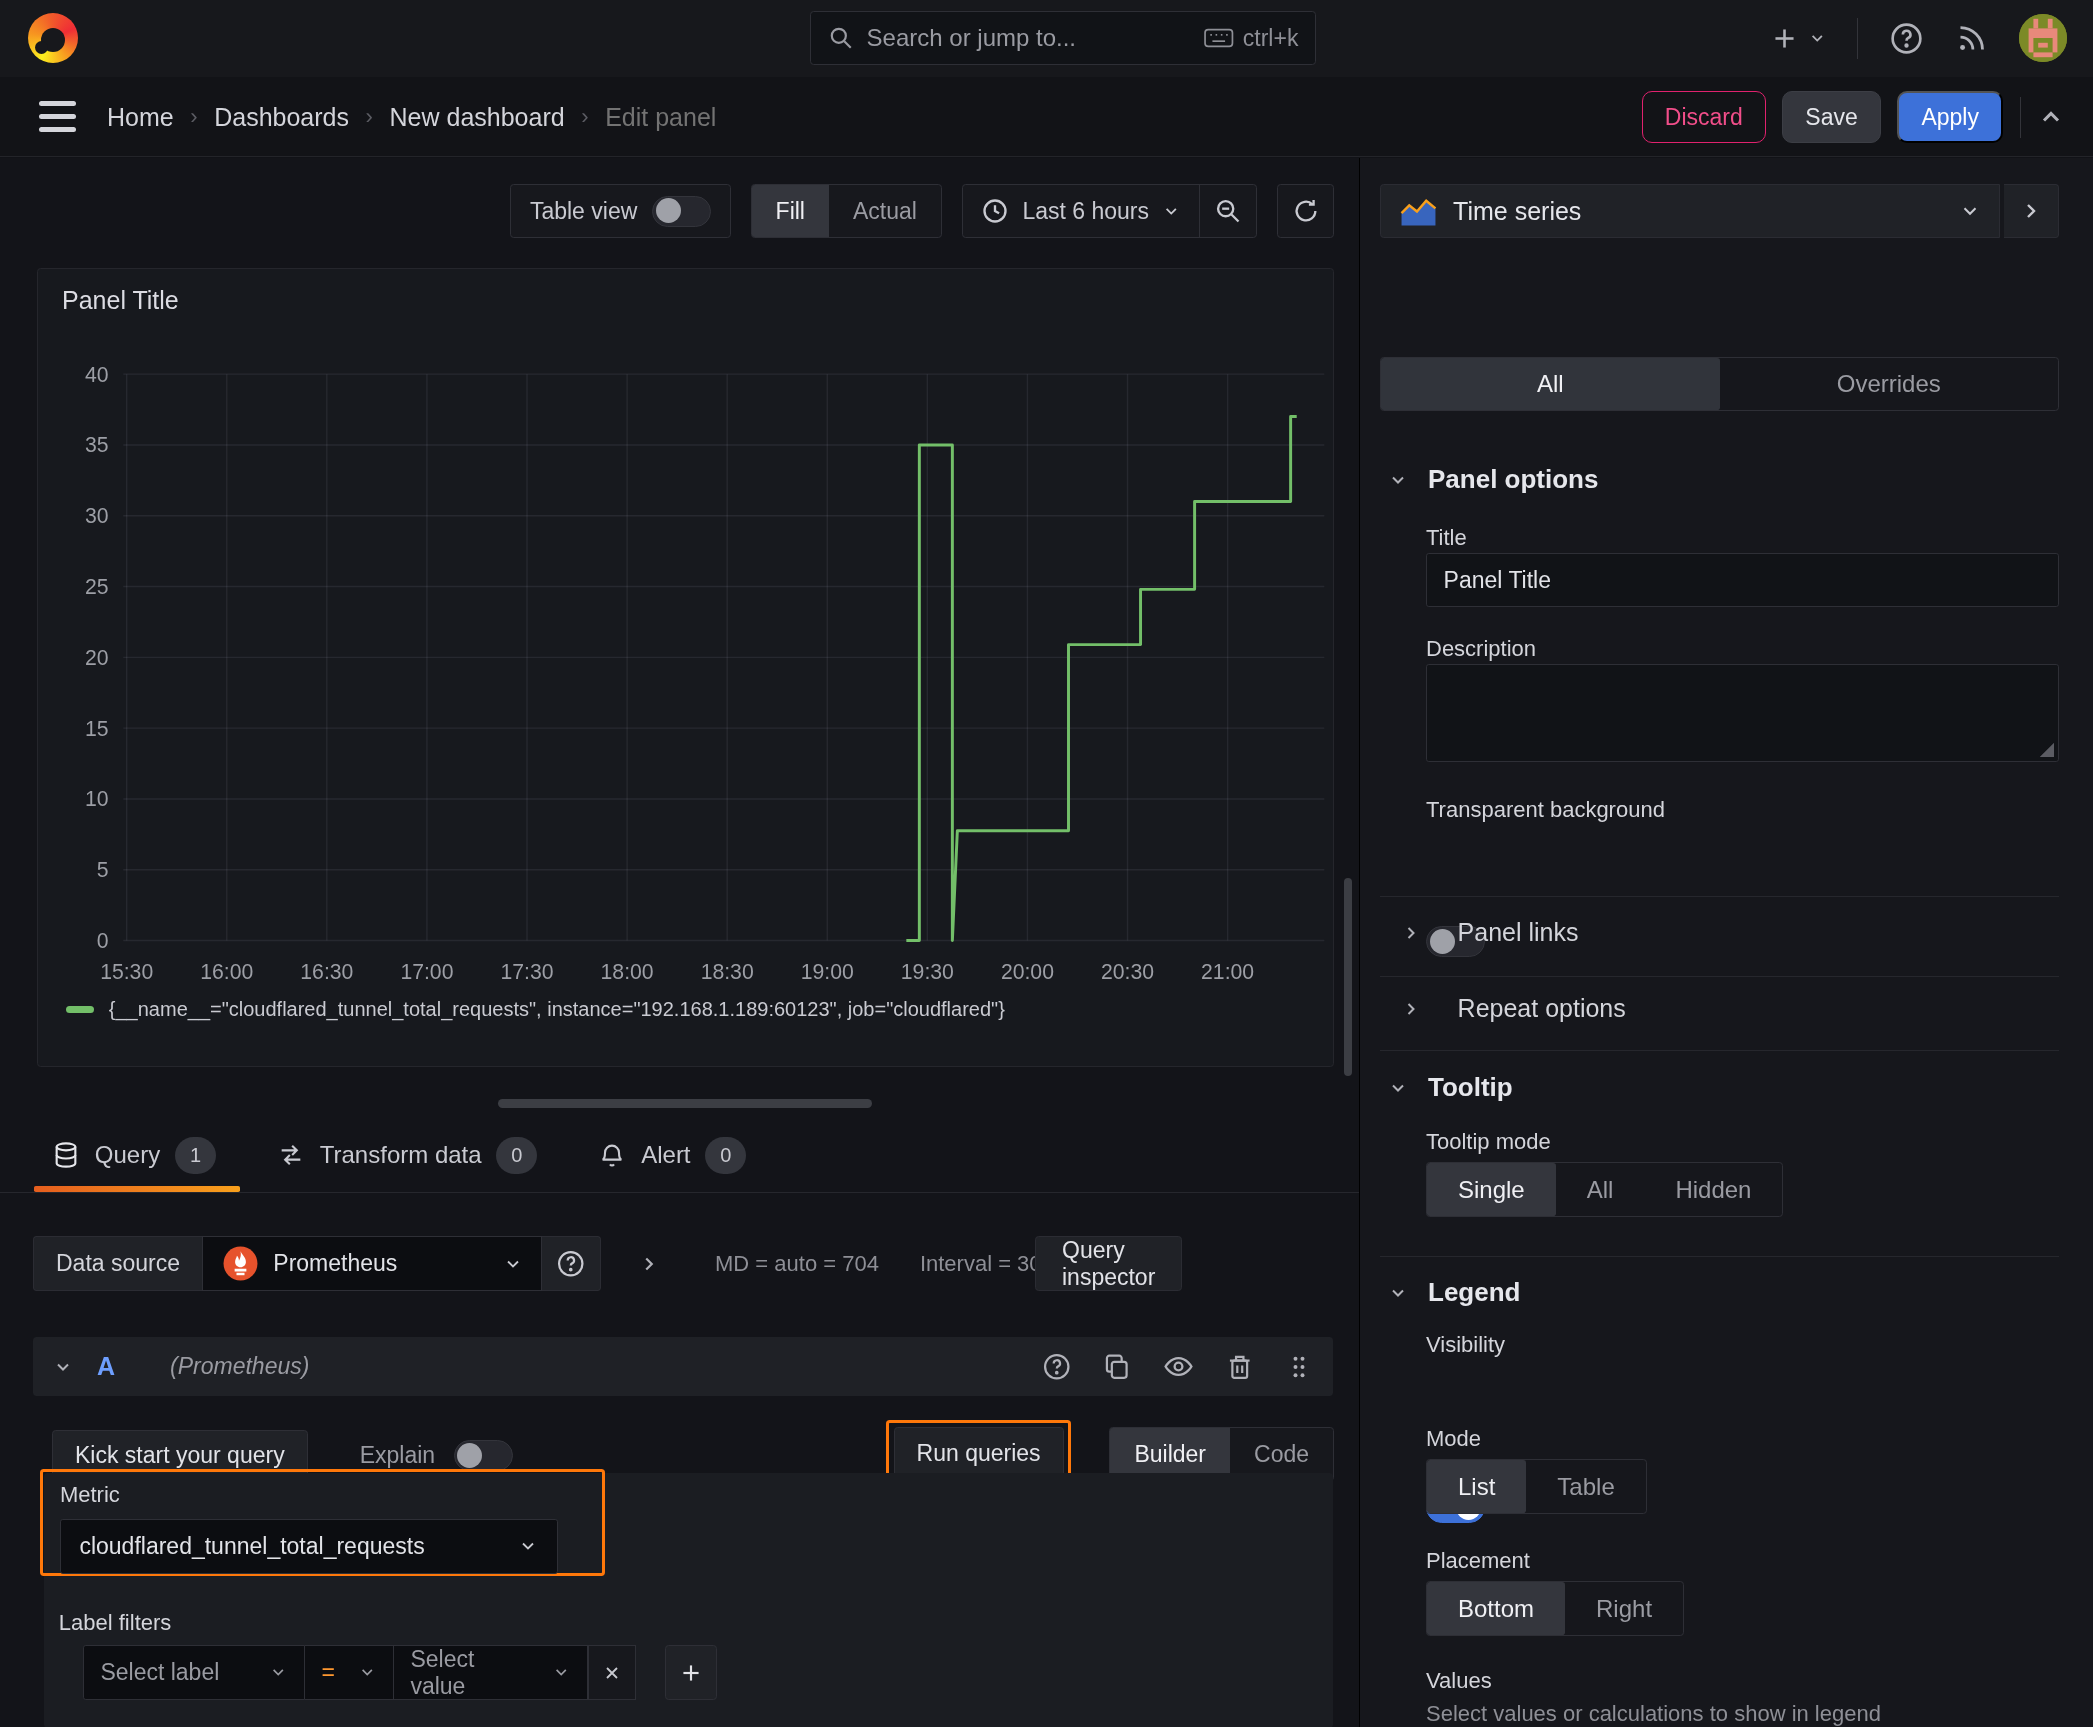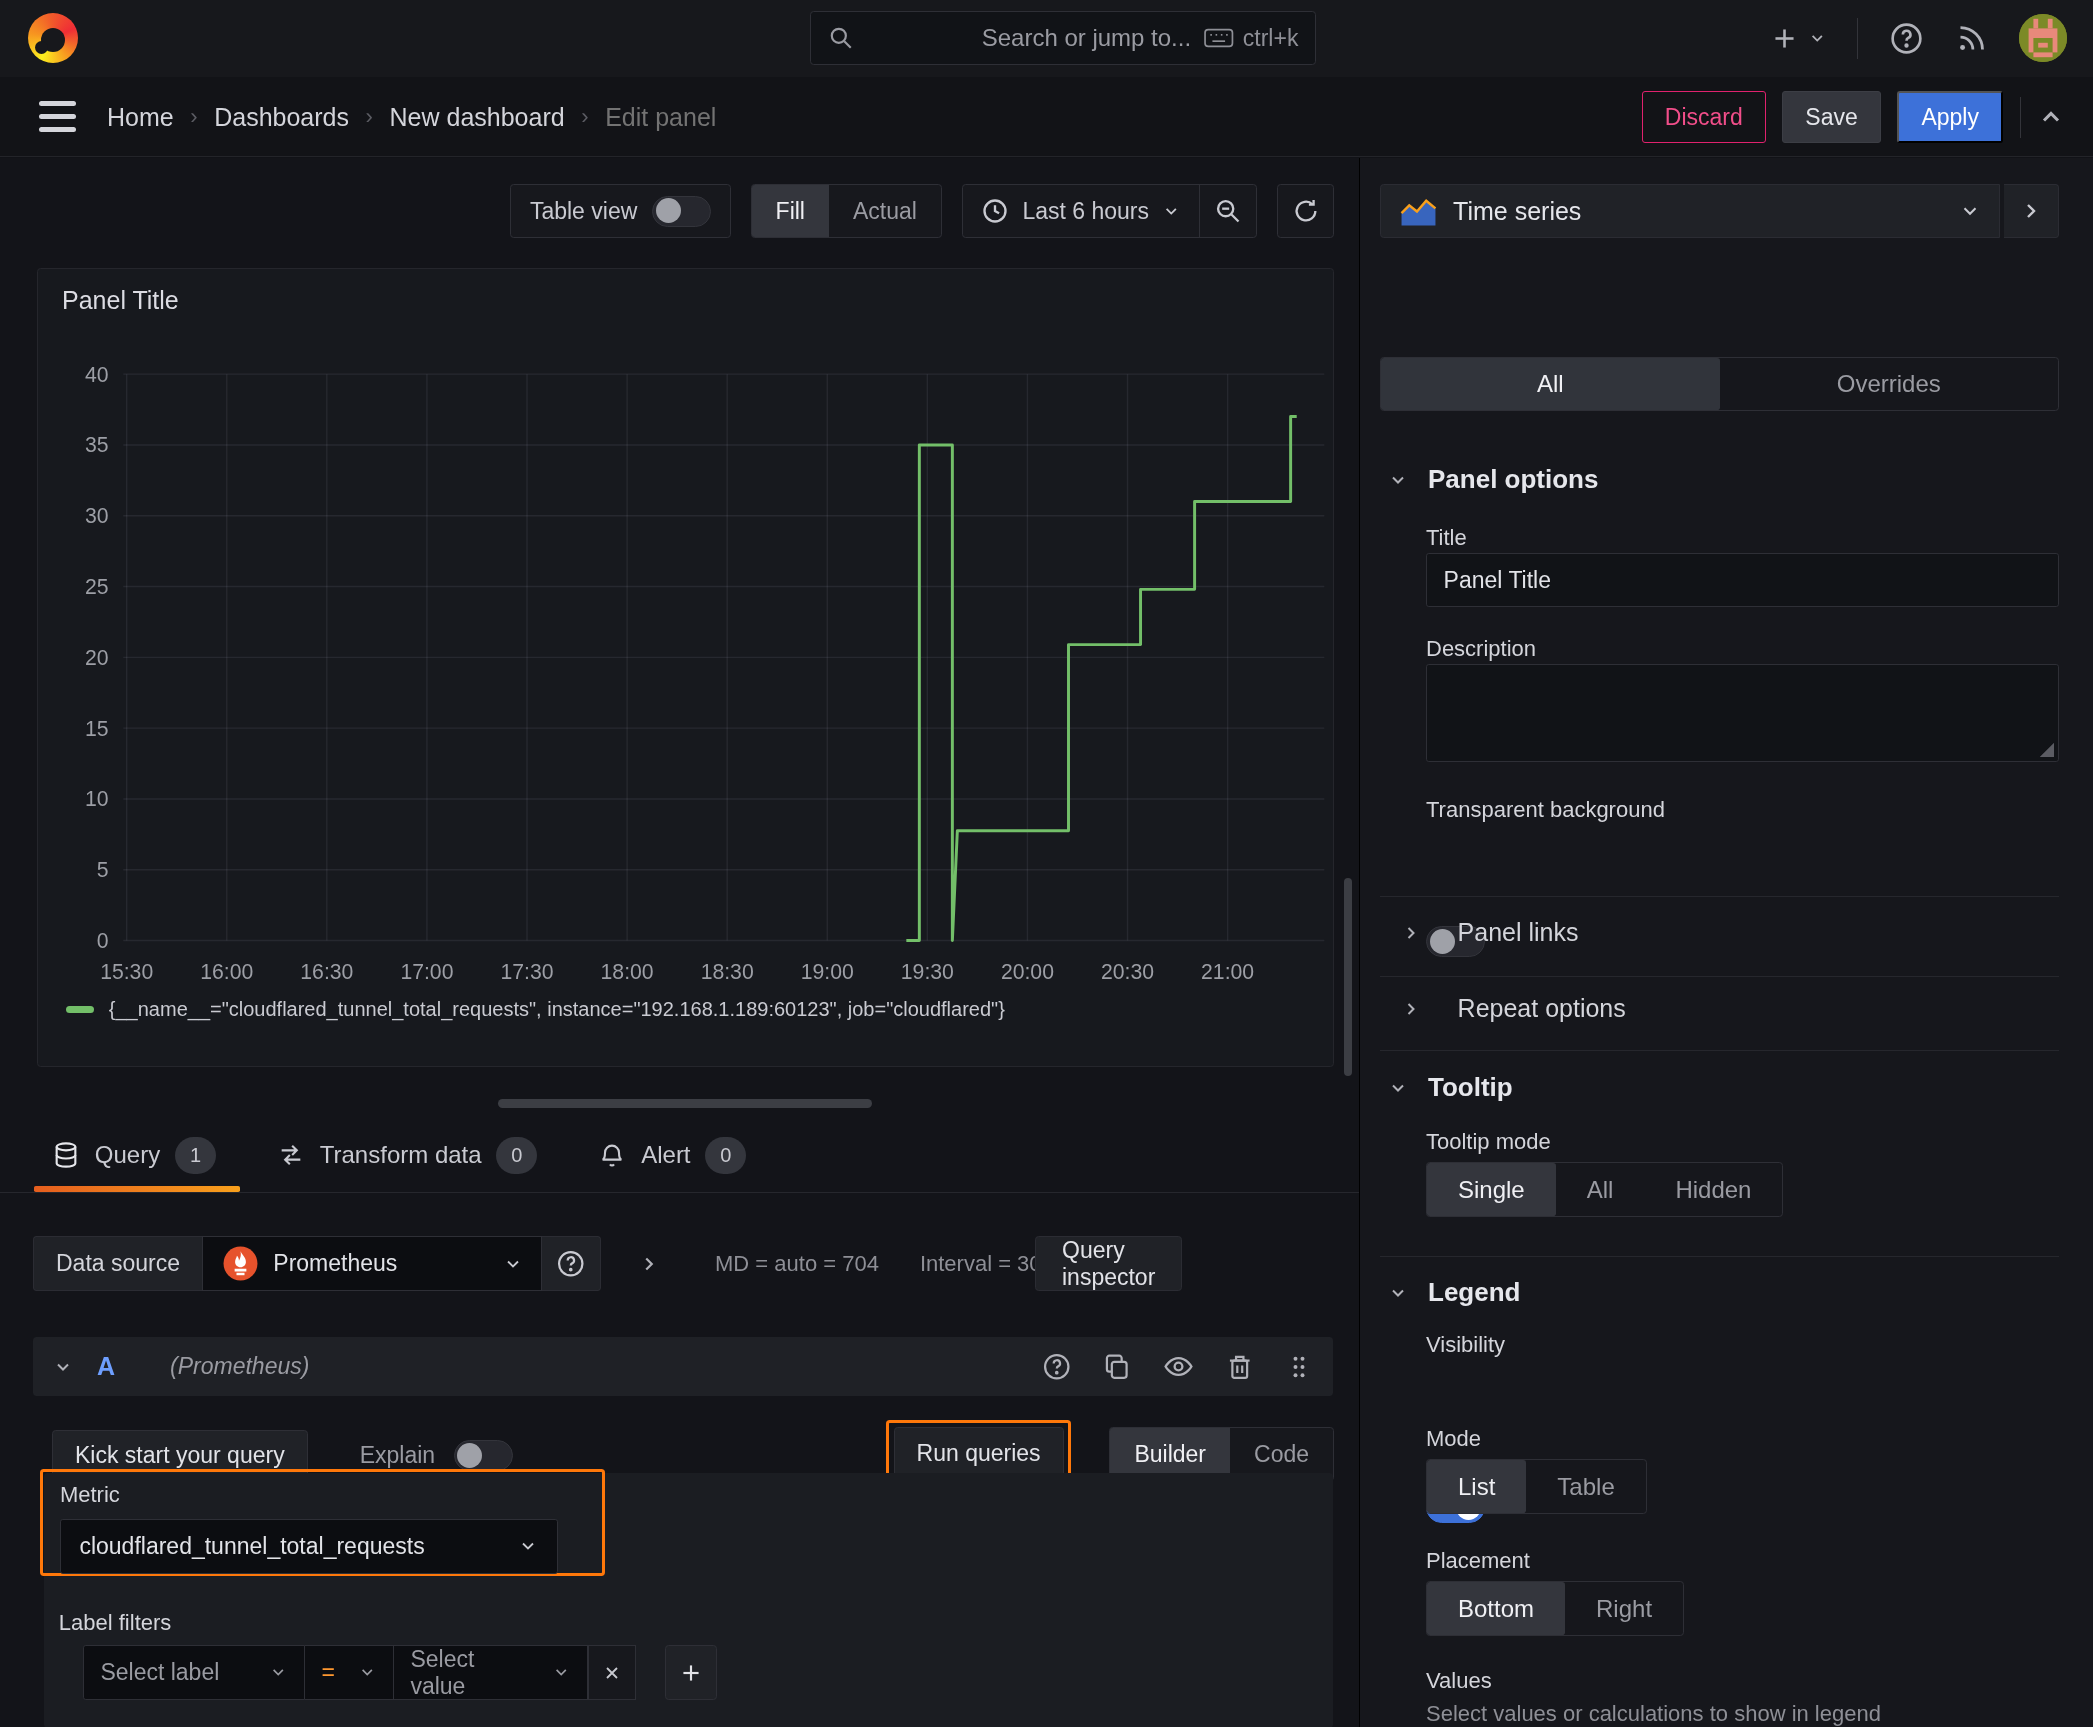--- a/index.html
+++ b/index.html
@@ -1,21 +1,21 @@
 <!DOCTYPE html>
 <html style="font-size:14.8px"><head>
 <meta charset="utf-8">
 <style>
   * { margin:0; padding:0; box-sizing:border-box; }
   html,body { width:2093px; height:1728px; overflow:hidden; }
   body { background:#111217; font-family:"Liberation Sans", sans-serif; color:#ccccdc; }
   .abs { position:absolute; }
 
   
-  .topbar { position:absolute; left:0; top:0; width:2093px; height:92px; background:#17181c; border-bottom:0.9px solid #26272d;text-align:right; }
+  .topbar { position:absolute; left:0; top:0; width:2093px; height:92px; background:#17181c; border-bottom:0.9px solid #26272d; }
   .logo { position:absolute; left:28px; top:13px; width:50px; height:50px; border-radius:50%;
           background:conic-gradient(from 210deg,#fcee1f,#f79520,#f15b2a,#ef2d36,#f79520,#fcee1f); }
   .logo:before { content:""; position:absolute; left:13px; top:14.8px; width:24px; height:24px; border-radius:50%; background:#17181c; }
   .logo:after { content:""; position:absolute; left:7.4px; top:28px; width:13px; height:13px; border-radius:50%; background:#17181c; }
   .searchbox { position:absolute; left:810px; top:11px; width:506px; height:54px; background:#111317; border:0.9px solid #2e2f36; border-radius:3.7px;
                display:flex; align-items:center; padding:0 16.6px; gap:13px; color:#9a9ba2; font-size:24px; cursor:text; }
   .searchbox .ph { flex:1; }
   .kbd-hint { display:flex; align-items:center; gap:9.2px; color:#8e8f96; font-size:23px; }
   .top-icons { position:absolute; right:26px; top:0; height:76px; display:flex; align-items:center; gap:31px; color:#b1b2b9; }
   .vdiv { width:0.9px; height:41px; background:#33343a; }
@@ -24,21 +24,21 @@
 
   
   .navbar { position:absolute; left:0; top:77px; width:2093px; height:80px; background:#121317; border-bottom:0.9px solid #232429; }
   .hamburger { position:absolute; left:39px; top:24px; width:37px; height:31px; cursor:pointer; display:flex; flex-direction:column; justify-content:space-between; }
   .hamburger span { display:block; height:4.6px; border-radius:2.8px; background:#d4d5db; }
   .breadcrumb { position:absolute; left:107px; top:0; height:80px; display:flex; align-items:center; gap:16.6px; font-size:25px; }
   .crumb { color:#d4d5db; cursor:pointer; }
   .crumb.muted { color:#737373; cursor:default; }
   .crumb-sep { color:#5b5c63; font-size:22px; }
   .nav-actions { position:absolute; right:28px; top:0; height:80px; display:flex; align-items:center; gap:16.6px; }
-  .btn { height:52px; border-radius:3px; padding:0 22px; font-size:23px; display:flex; align-items:center; justify-content:center; cursor:pointer; white-space:nowrap; }
+  .btn { height:52px; border-radius:10px; padding:0 22px; font-size:23px; display:flex; align-items:center; justify-content:center; cursor:pointer; white-space:nowrap; }
   .btn-discard { border:0.9px solid #e0226e; color:#f14e8a; background:transparent; }
   .btn-save { background:#34363d; color:#e6e7ec; border:0.9px solid #3c3e45; }
   .btn-apply { background:#3d71d9; color:#ffffff; }
 
   
   .left-col { position:absolute; left:0; top:158px; width:1359px; height:1570px; background:#131419; }
   .panel-toolbar { position:absolute; right:25px; top:26px; display:flex; align-items:center; gap:20px; }
   .tb-box { height:54px; background:#17181d; border:0.9px solid #2e2f36; border-radius:3.7px; display:flex; align-items:center; font-size:23px; color:#c9cad1; }
   .tableview { padding:0 18.5px; gap:14.8px; cursor:pointer; }
   .seg { overflow:hidden; }

